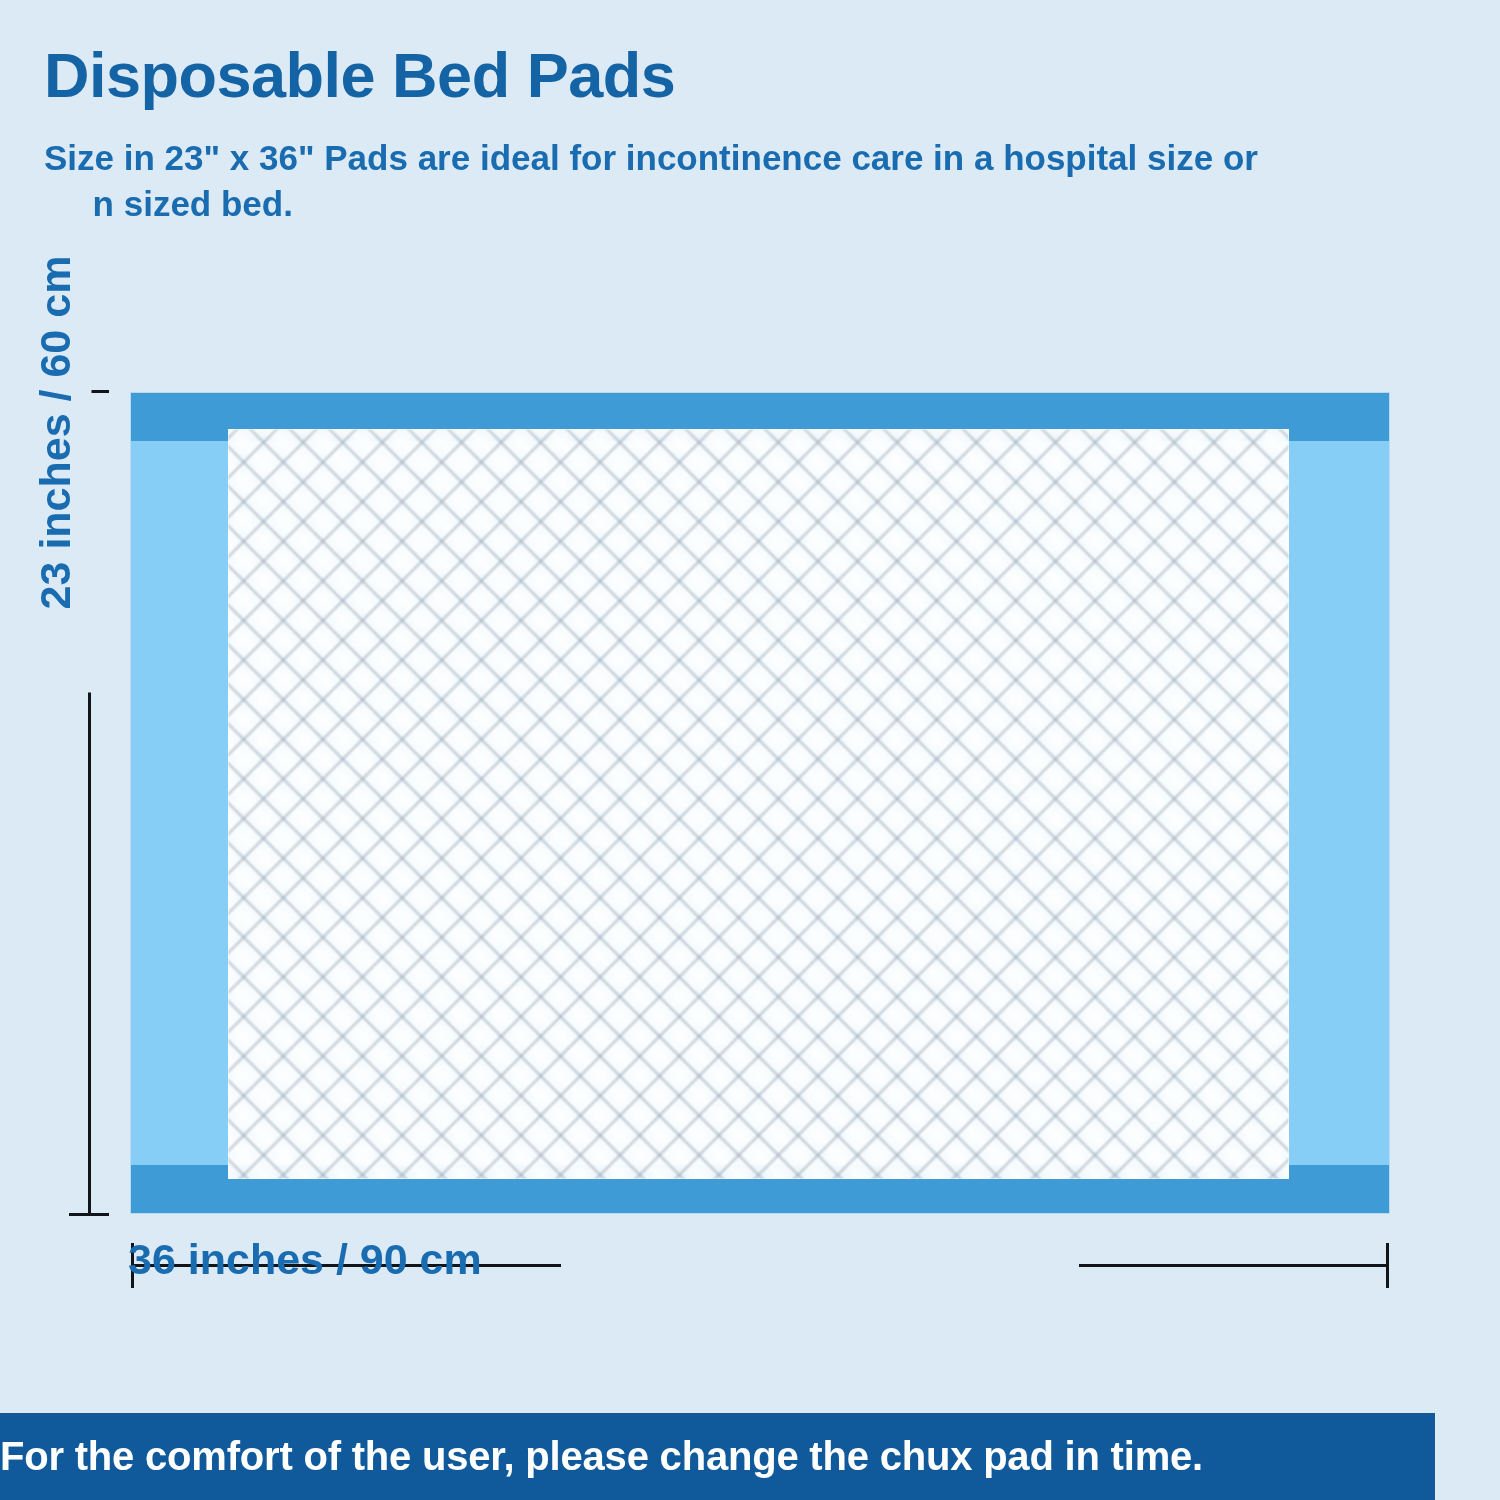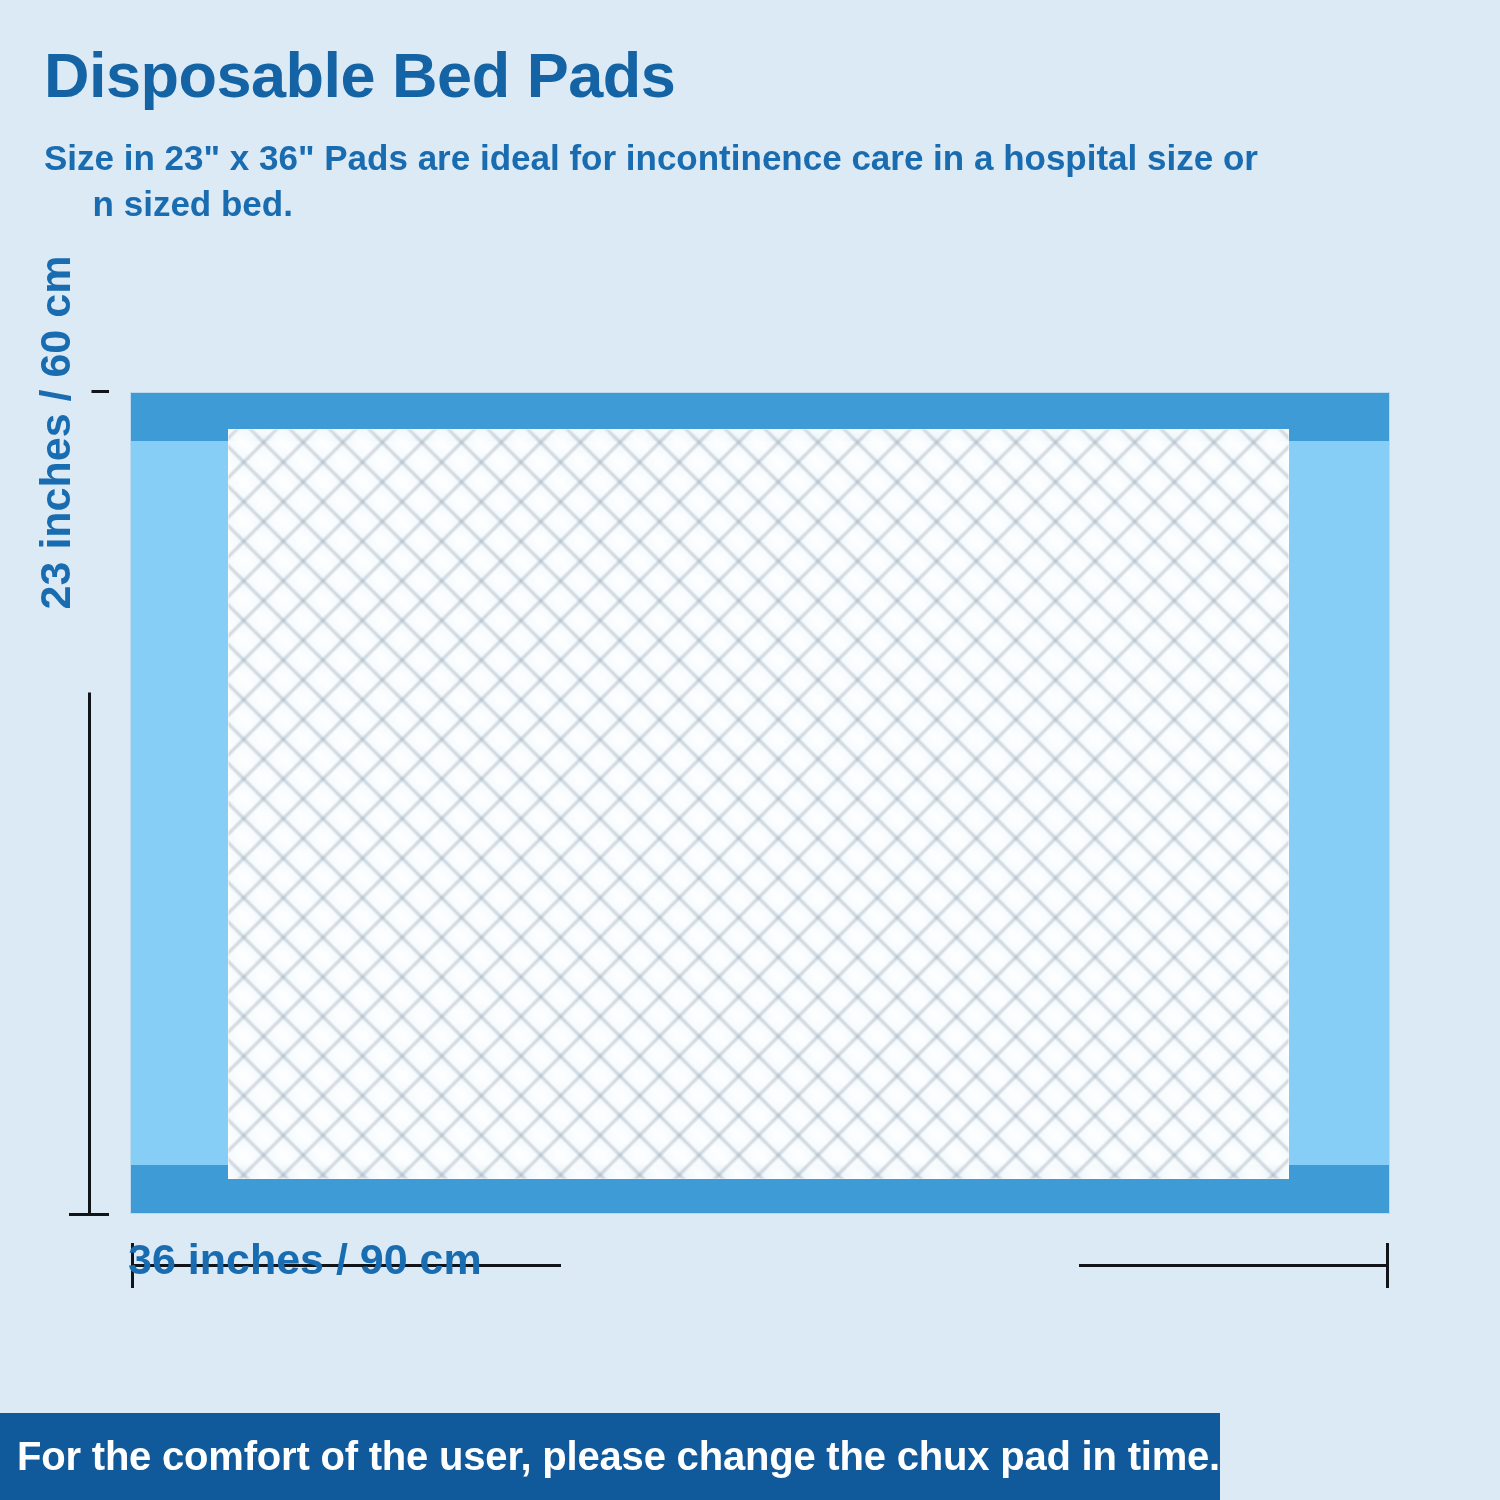--- a/index.html
+++ b/index.html
@@ -205,26 +205,26 @@
     font-weight: bold;
     color: #1a6cb0;
     white-space: nowrap;
   }
 
   
   #footer-banner {
     position: absolute;
     left: 0;
     bottom: 0;
-    width: 1220px;
+    width: 1435px;
     height: 87px;
     background: #10599b;
     display: flex;
     align-items: center;
-    justify-content: flex-end;
+    justify-content: flex-start;
   }
   #footer-text {
     color: #ffffff;
     font-size: 40px;
     font-weight: bold;
     white-space: nowrap;
     letter-spacing: -0.2px;
   }
 </style>
 </head>

